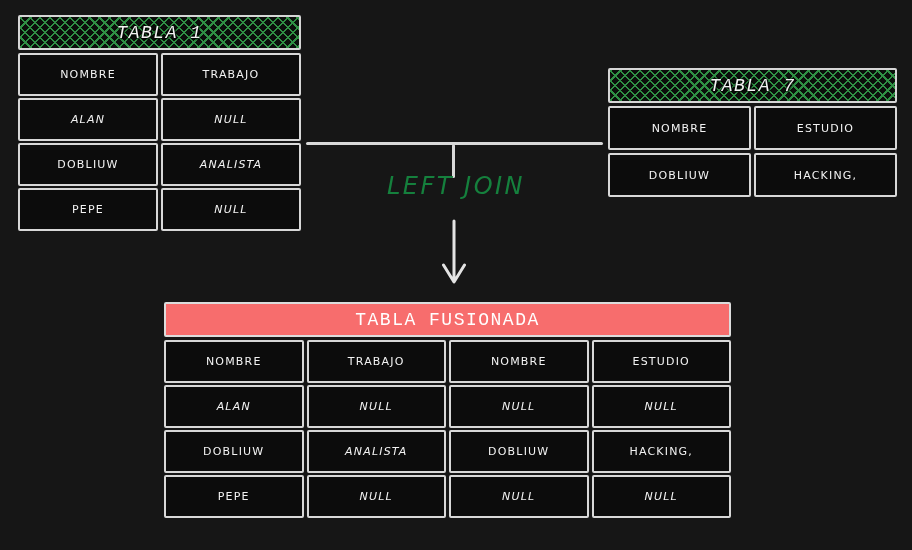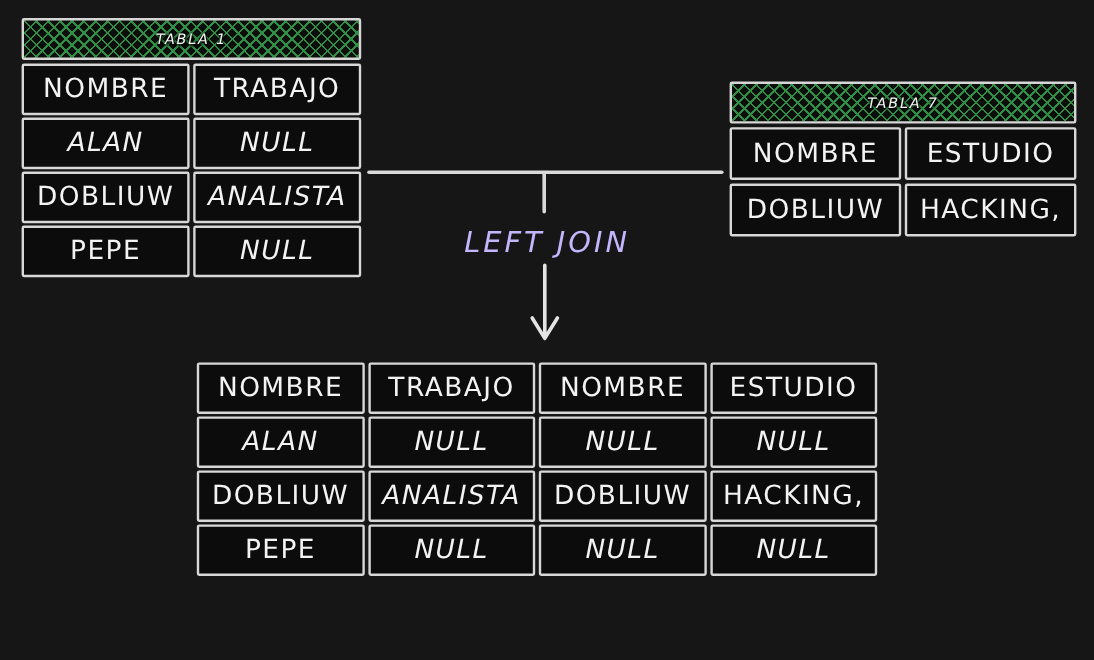--- a/index.html
+++ b/index.html
@@ -7,46 +7,47 @@
   .stage {
     position:relative; width:912px; height:550px;
     background:#161616; overflow:hidden;
     font-family:"DejaVu Sans", sans-serif;
     color:#f3f3f3;
   }
   .tbl { position:absolute; }
   .tbl-header {
     height:35px; border:2px solid #d6d6d6; border-radius:2px;
     display:flex; align-items:center; justify-content:center;
-    font-size:12px; letter-spacing:1.5px; margin-bottom:3px;
+    font-size:18px; letter-spacing:1.5px; margin-bottom:3px;
     background:#0c0c0c;
+    font-family:Liberation Mono, monospace;
   }
   .hatch {
     background-color:#0b0e0b;
     background-image:
       repeating-linear-gradient(45deg,  #2f8f44 0px, #2f8f44 1.5px, transparent 1.5px, transparent 7px),
       repeating-linear-gradient(135deg, #2f8f44 0px, #2f8f44 1.5px, transparent 1.5px, transparent 7px);
     text-shadow:0 0 3px #000, 0 0 2px #000, 1px 1px 2px #000;
   }
   .red { background:#f76d6d; border-color:#dcdcdc; color:#ffffff; }
   .grid { display:grid; gap:2px 3px; }
   .cols2 { grid-template-columns:1fr 1fr; }
   .cols4 { grid-template-columns:repeat(4, 1fr); }
   .cell {
     height:43px; border:2px solid #d8d8d8; border-radius:2px;
     background:#0c0c0c; display:flex; align-items:center; justify-content:center;
-    font-size:22px; letter-spacing:1.2px; white-space:nowrap;
+    font-size:11px; letter-spacing:1.2px; white-space:nowrap;
   }
   .h44 .cell { height:44px; }
   .it { font-style:italic; }
   .line { position:absolute; background:#d9d9d9; border-radius:2px; }
   .join-label {
-    position:absolute; left:356px; top:188px; width:200px;
+    position:absolute; left:356px; top:172px; width:200px;
     text-align:center; font-size:24px; font-style:italic;
-    letter-spacing:2.5px; color:#c4b5fd;
+    letter-spacing:2.5px; color:#15803d;
   }
   .arrow { position:absolute; left:437px; top:219px; }
 </style>
 </head>
 <body>
 
 <div class="stage">
 
   <div class="tbl" style="left:18px; top:15px; width:283px;">
     <div class="tbl-header hatch it">TABLA 1</div>
@@ -77,20 +78,21 @@
 
   <div class="join-label">LEFT JOIN</div>
 
   <div class="arrow">
     <svg width="34" height="74" viewBox="0 0 34 74">
       <path d="M17 2 V60 M6.5 46 L17 63 L27.5 46" fill="none" stroke="#e3e3e3" stroke-width="3" stroke-linecap="round" stroke-linejoin="round"></path>
     </svg>
   </div>
 
   <div class="tbl" style="left:164px; top:302px; width:567px;">
+    <div class="tbl-header red">TABLA FUSIONADA</div>
     <div class="grid cols4">
       <div class="cell">NOMBRE</div>
       <div class="cell">TRABAJO</div>
       <div class="cell">NOMBRE</div>
       <div class="cell">ESTUDIO</div>
       <div class="cell it">ALAN</div>
       <div class="cell it">NULL</div>
       <div class="cell it">NULL</div>
       <div class="cell it">NULL</div>
       <div class="cell">DOBLIUW</div>

